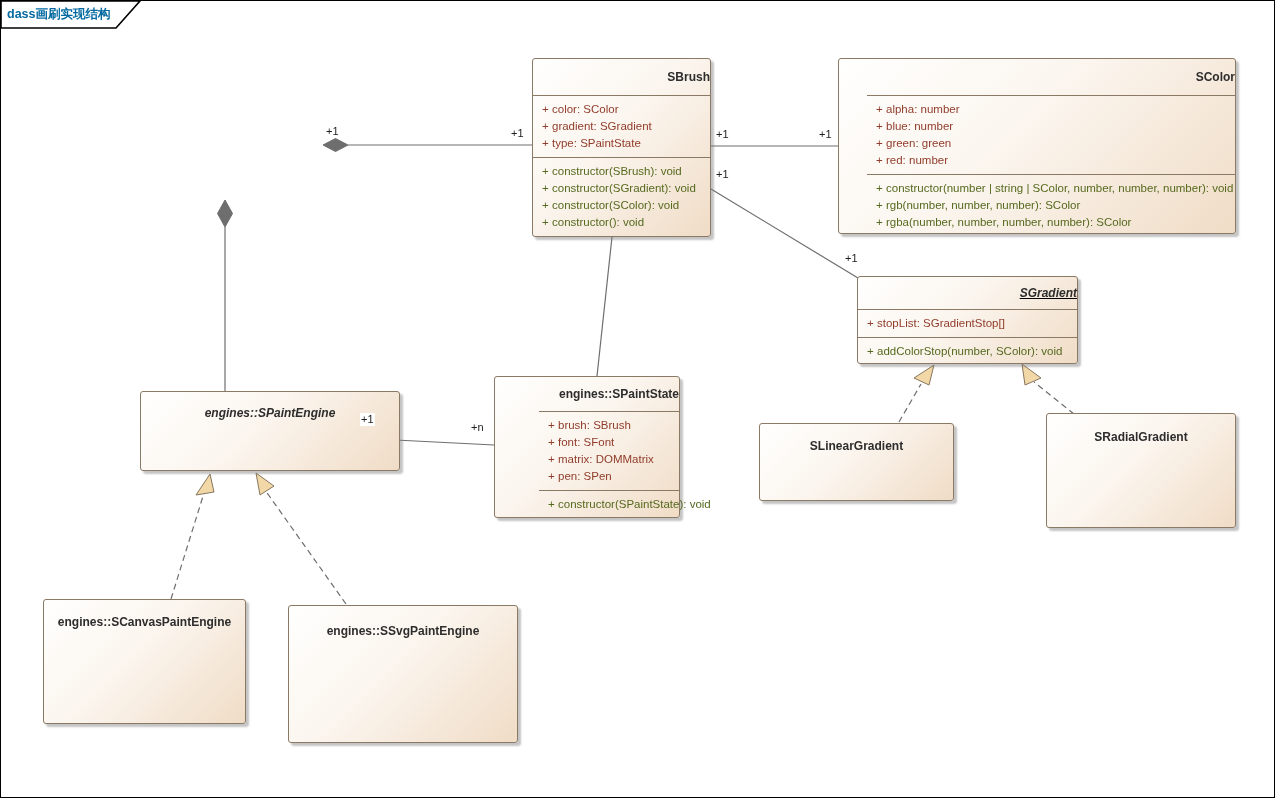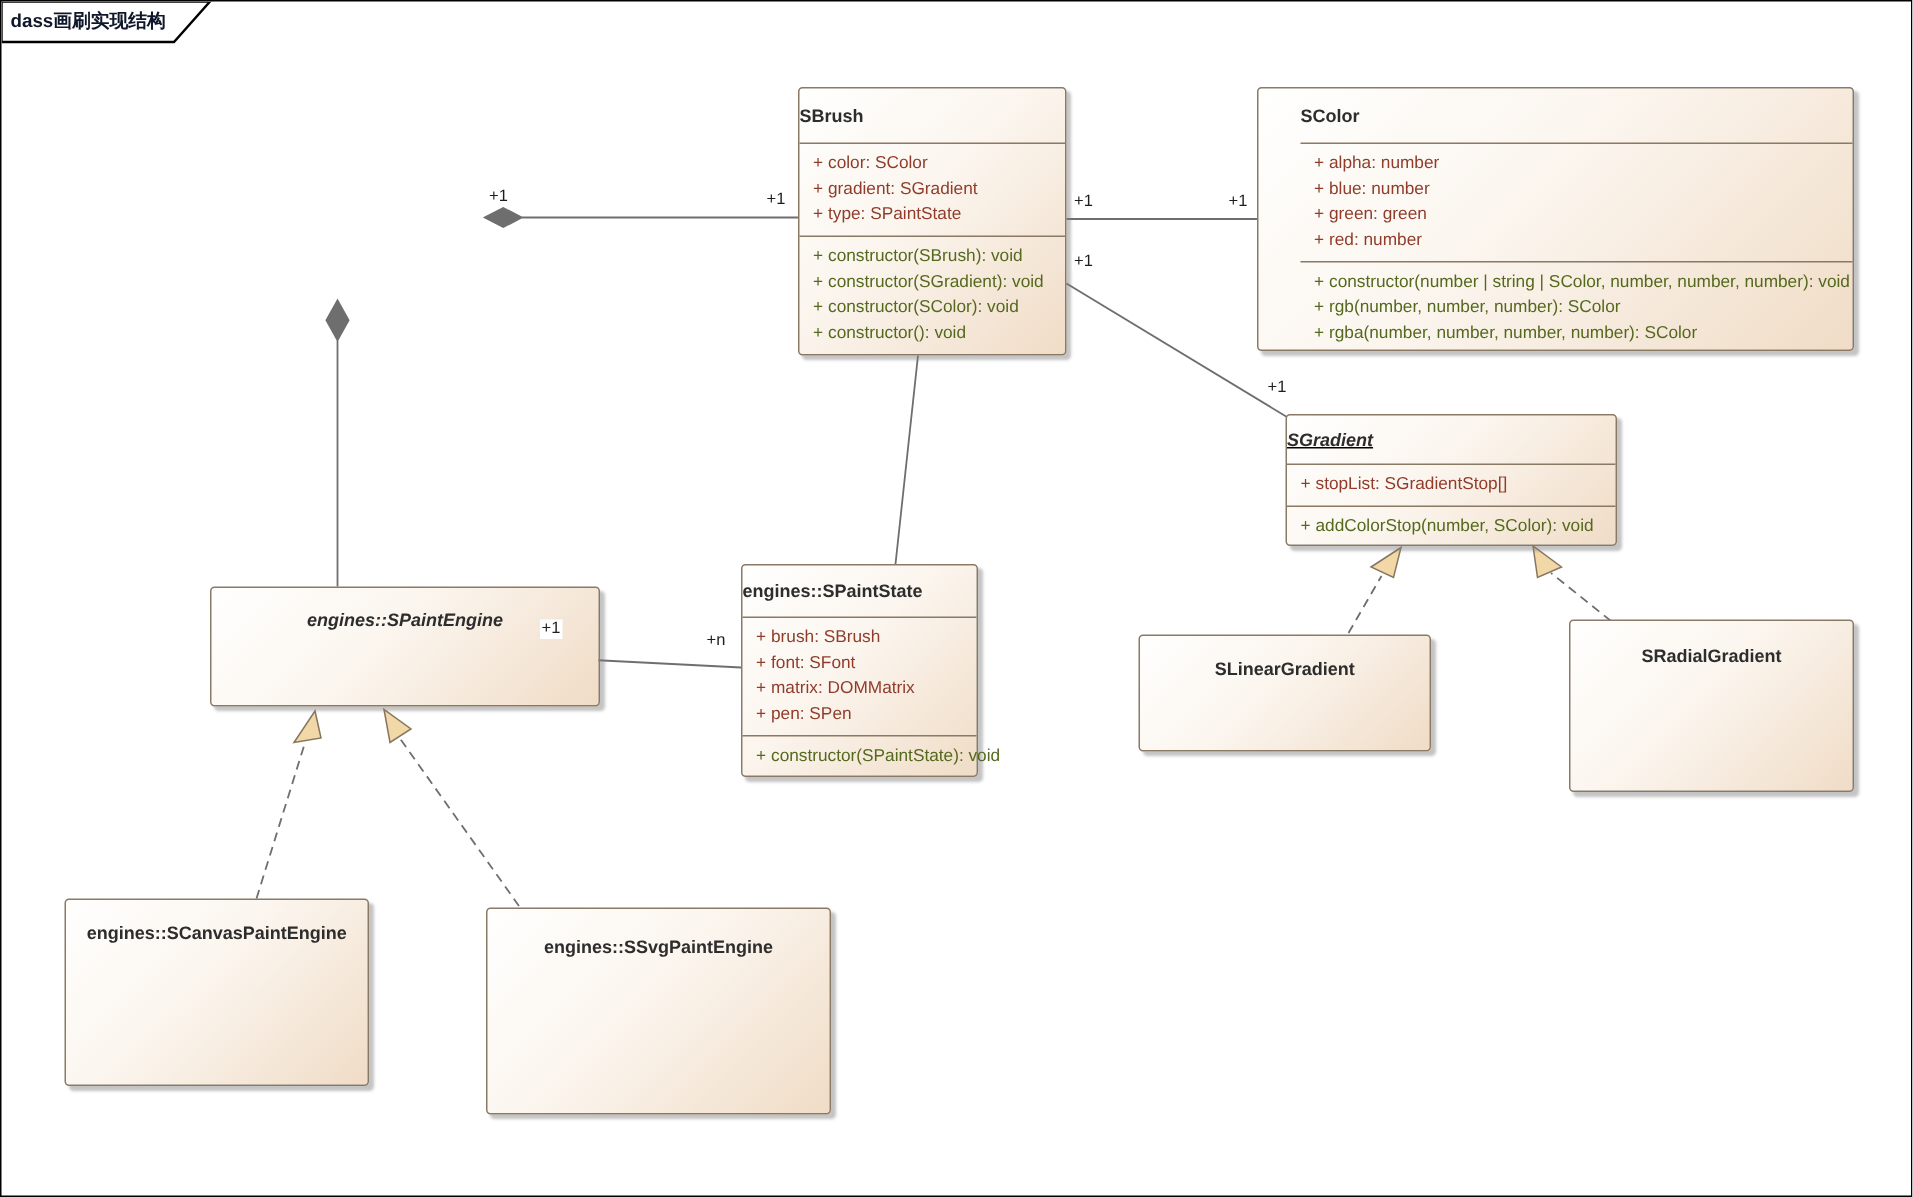--- a/index.html
+++ b/index.html
@@ -2,39 +2,39 @@
 <html><head>
 <meta charset="utf-8">
 <style>
   * { margin:0; padding:0; box-sizing:border-box; }
   html,body { width:1275px; height:798px; background:#fff; font-family:"Liberation Sans", sans-serif; }
   #canvas { position:relative; width:1275px; height:798px; background:#fff; border:1px solid #000; overflow:hidden; }
 
   
   #frame-tab { position:absolute; left:0; top:0; width:150px; height:30px; z-index:5; }
   #frame-tab svg { position:absolute; left:0; top:0; }
-  #frame-tab .tab-label { position:absolute; left:6px; top:5px; font-size:12.5px; font-weight:bold; color:#0f172a; white-space:nowrap; }
+  #frame-tab .tab-label { position:absolute; left:6px; top:5px; font-size:12.5px; font-weight:bold; color:#0369a1; white-space:nowrap; }
 
   
   #edges { position:absolute; left:0; top:0; width:1275px; height:798px; z-index:1; }
   #edges line { stroke:#6e6e6e; stroke-width:1.2; }
   #edges line.dashed { stroke-dasharray:6 4; }
   #edges polygon.diamond { fill:#6e6e6e; stroke:#6e6e6e; }
   #edges polygon.tri { fill:#f2d7a7; stroke:#87765f; stroke-width:1; }
 
   
   .mult { position:absolute; z-index:3; font-size:11px; color:#1d1d1d; background:#fff; padding:0 1px; line-height:13px; }
 
   
   .cls { position:absolute; z-index:2; background:linear-gradient(135deg,#fffffe 0%,#fbf5ee 45%,#f0dcc6 100%);
          border:1.4px solid #8a7965; border-radius:3px; box-shadow:3px 3px 2px rgba(125,125,125,0.45); }
   .cls-name { font-weight:bold; font-size:12px; color:#2d2d2d; text-align:center; }
   .abstract-name { font-style:italic; }
   .stereotype { position:absolute; right:7px; top:4px; font-size:11.5px; font-style:italic; color:#2d2d2d; }
-  .hdr { display:flex; align-items:center; justify-content:flex-start; }
+  .hdr { display:flex; align-items:center; justify-content:flex-end; }
   .cmp { border-top:1px solid #8a7965; padding:5px 0 2px 0; }
   .mrow { display:flex; line-height:17px; font-size:11.5px; white-space:nowrap; }
   .mrow .vis { width:19px; padding-left:9px; flex:none; }
   .mrow .txt { flex:1; }
   .attr { color:#913c2b; }
   .op { color:#55691e; }
 
   
   #box-spainter            { left:128px; top:93px;  width:193px; height:105px; }
   #box-spainter .cls-name  { margin-top:29px; }
@@ -42,30 +42,30 @@
   #box-sbrush .hdr         { height:36px; }
   #box-sbrush .cmp-a       { height:62px; }
   #box-scolor              { left:837px; top:57px;  width:398px; height:176px;padding-left:28px; }
   #box-scolor .hdr         { height:36px; }
   #box-scolor .cmp-a       { height:79px; }
   #box-sgradient           { left:856px; top:275px; width:221px; height:88px; }
   #box-sgradient .hdr      { height:32px;text-decoration:underline; }
   #box-sgradient .cmp-a    { height:28px; }
   #box-spaintengine        { left:95px;  top:390px; width:260px; height:80px;margin-left:44px; }
   #box-spaintengine .cls-name { margin-top:14px; }
-  #box-spaintstate         { left:493px; top:375px; width:158px; height:142px; }
+  #box-spaintstate         { left:493px; top:375px; width:186px; height:142px;padding-left:44px; }
   #box-spaintstate .hdr    { height:34px; }
   #box-spaintstate .cmp-a  { height:79px; }
   #box-slineargradient     { left:758px; top:422px; width:195px; height:78px; }
   #box-slineargradient .cls-name { margin-top:15px; }
   #box-sradialgradient     { left:1045px; top:412px; width:190px; height:115px; }
   #box-sradialgradient .cls-name { margin-top:16px; }
   #box-scanvas             { left:42px;  top:598px; width:203px; height:125px; }
   #box-scanvas .cls-name   { margin-top:15px; }
-  #box-ssvg                { left:287px; top:604px; width:230px; height:138px;margin-left:36px; }
+  #box-ssvg                { left:287px; top:604px; width:230px; height:138px; }
   #box-ssvg .cls-name      { margin-top:18px; }
 </style>
 </head>
 <body>
 
 <div id="canvas">
 
   <div id="frame-tab">
     <svg width="150" height="30">
       <path d="M0,0 L139,0 L115,27 L0,27 Z" fill="#ffffff" stroke="#000" stroke-width="1.6"></path>

